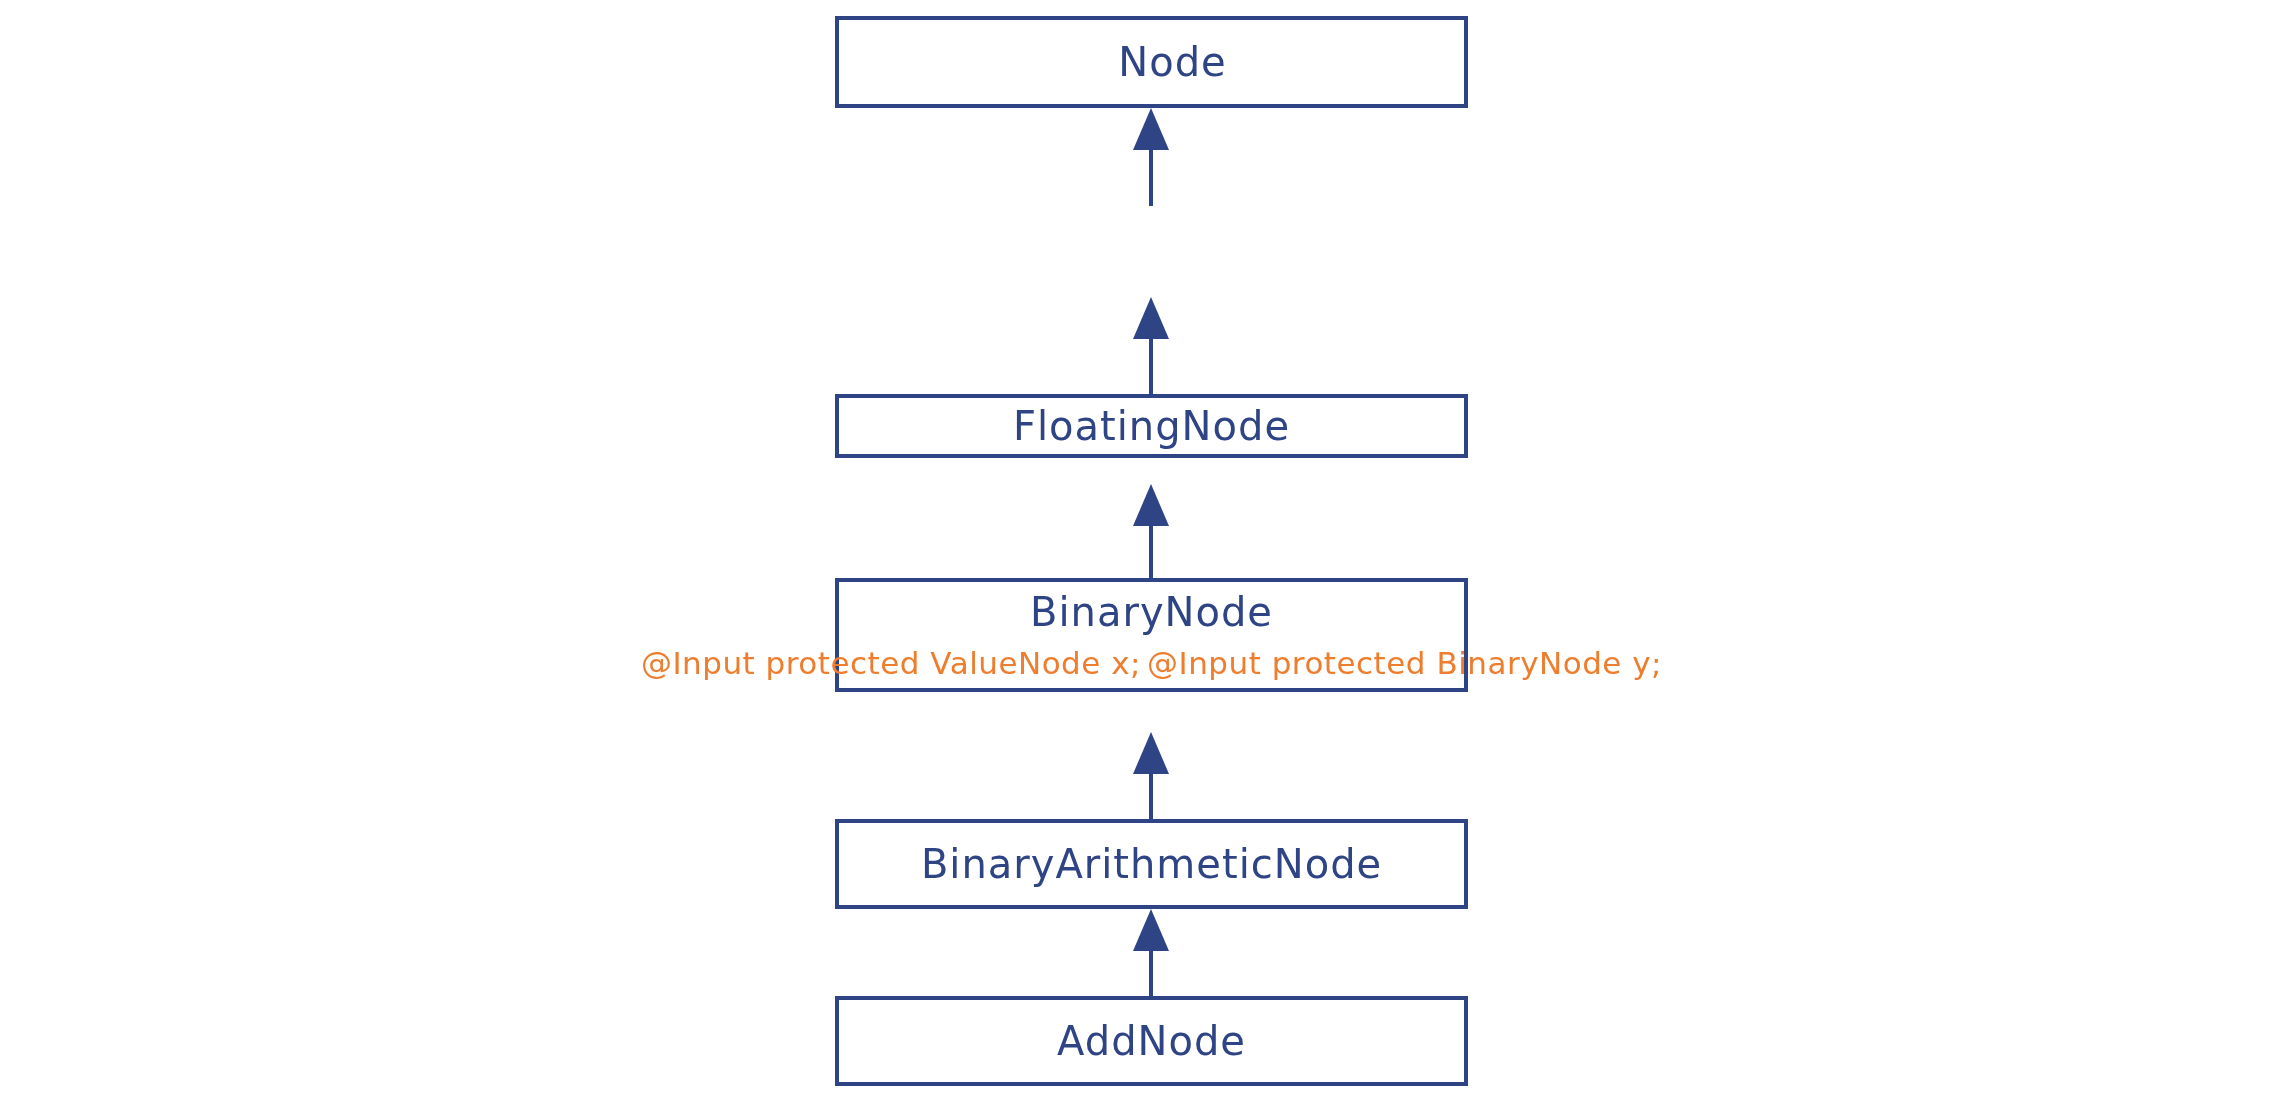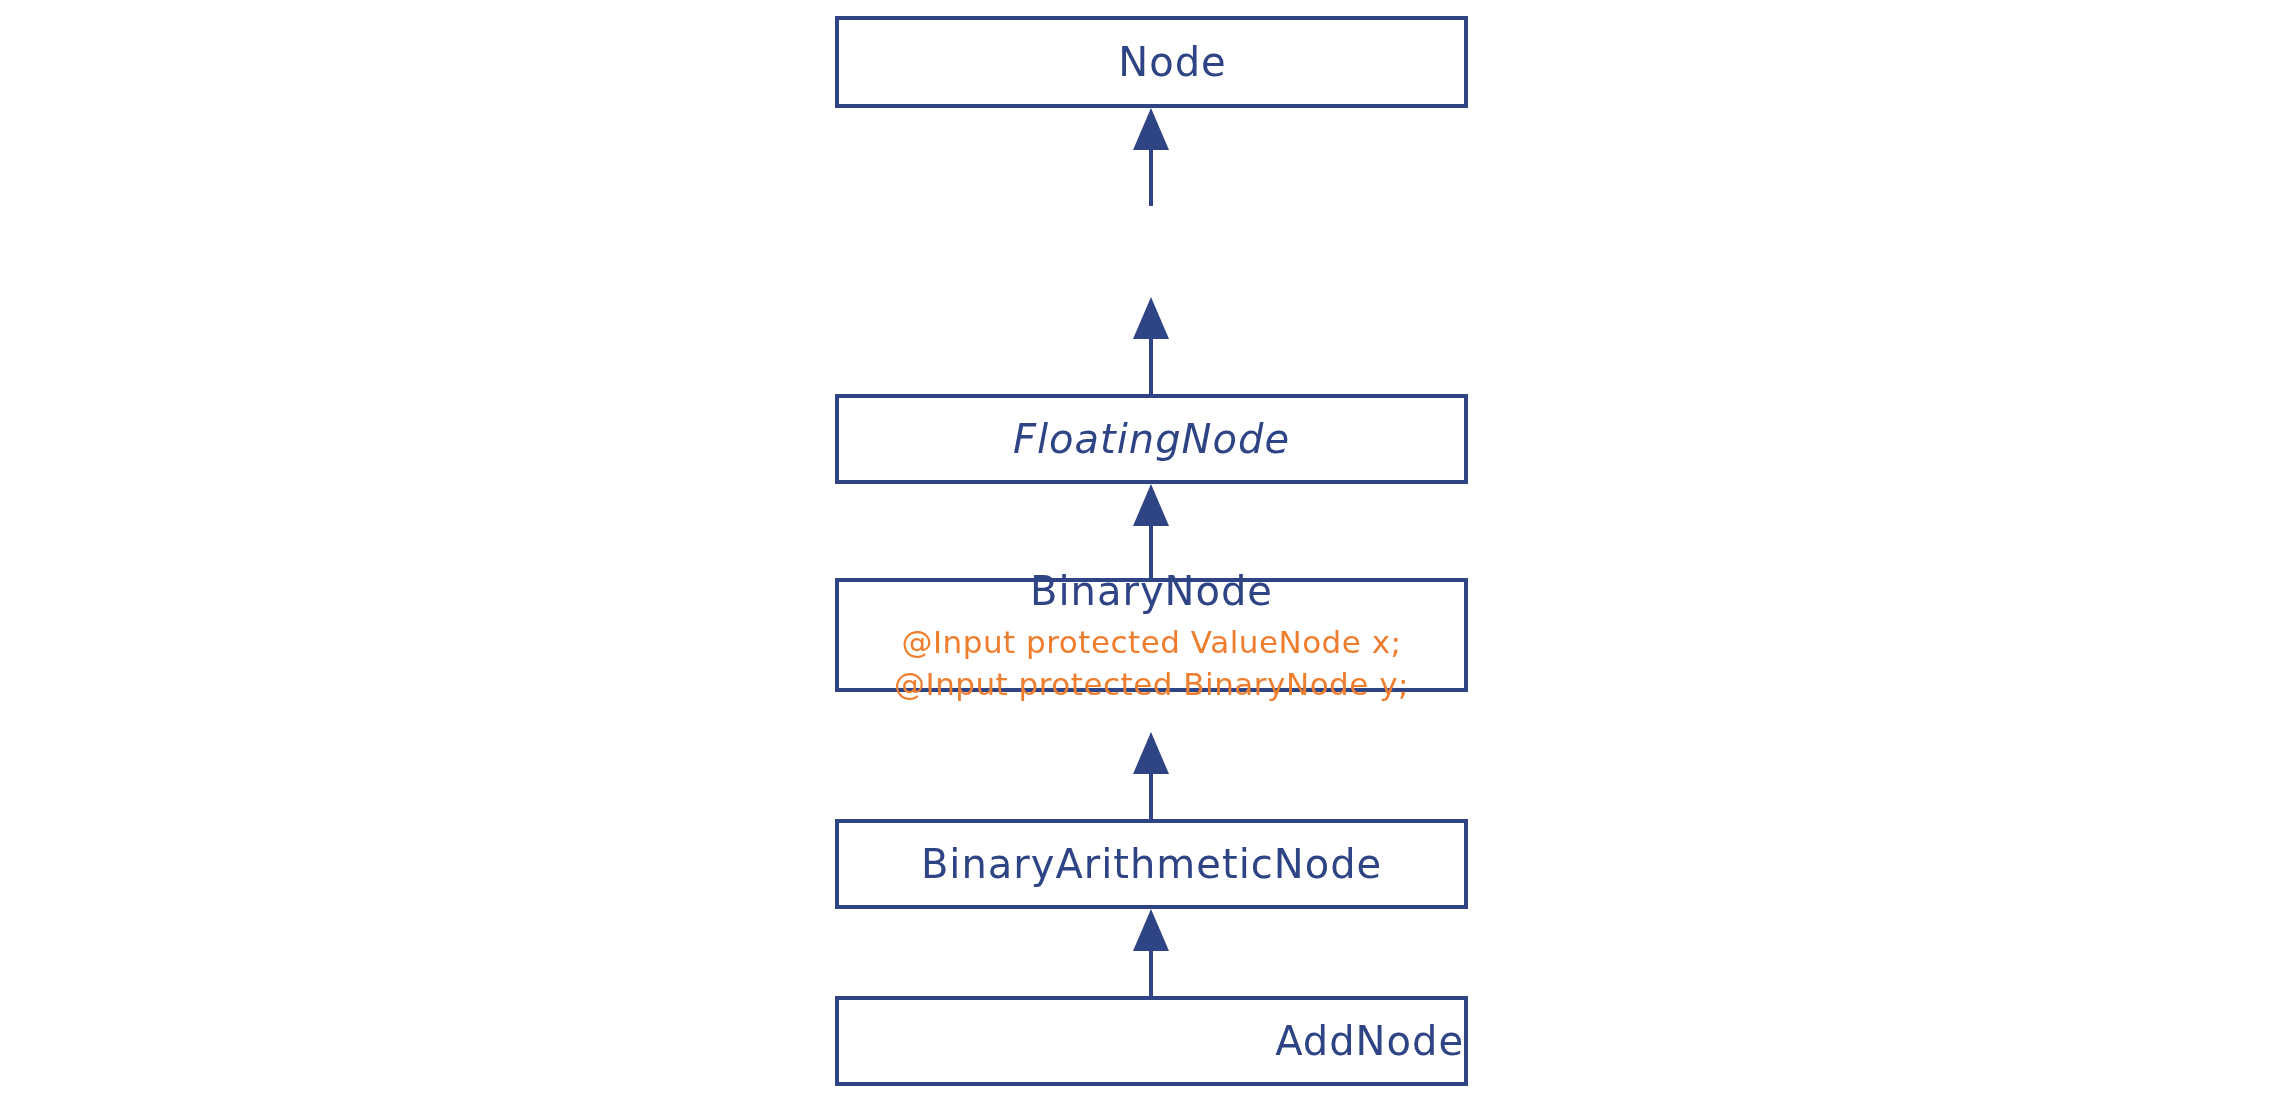--- a/index.html
+++ b/index.html
@@ -30,21 +30,21 @@
   }
   .class-name {
     font-size: 40px;
     font-weight: 500;
     letter-spacing: 1px;
     white-space: nowrap;
   }
   .members {
     margin-top: 10px;
     display: flex;
-    flex-direction: column;
+    flex-direction: row;
     align-items: center;
     gap: 6px;
     text-align: right;
   }
   .member-line {
     color: var(--orange, #ee7d2e);
     font-size: 31px;
     letter-spacing: 0.5px;
     white-space: nowrap;
   }
@@ -65,24 +65,24 @@
   }
   .arrow-line {
     width: 4px;
     flex: 1;
     background: var(--navy, #2e4484);
   }
 
   
   #box-0 { top: 16px;  height: 92px; padding-left: 42px;  }
   #box-1 { top: 206px; height: 91px;  }
-  #box-2 { top: 394px; height: 90px; font-style: italic;  }
+  #box-2 { top: 394px; height: 64px;  }
   #box-3 { top: 578px; height: 114px; }
   #box-4 { top: 819px; height: 90px; justify-content: center;  }
-  #box-5 { top: 996px; height: 90px; align-items: flex-end;  }
+  #box-5 { top: 996px; height: 90px;  }
 
   #arrow-0 { top: 108px; height: 98px; }
   #arrow-1 { top: 297px; height: 97px; }
   #arrow-2 { top: 484px; height: 94px; }
   #arrow-3 { top: 732px; height: 87px; }
   #arrow-4 { top: 909px; height: 87px; }
 </style>
 </head>
 <body>
 

